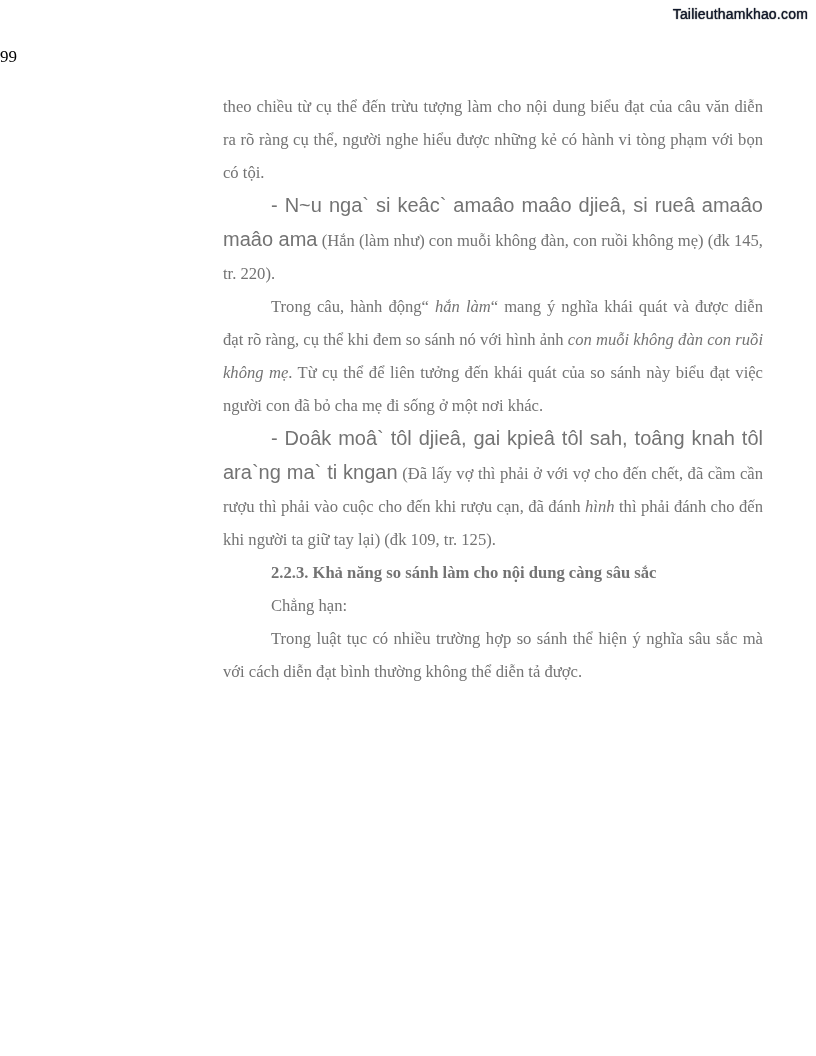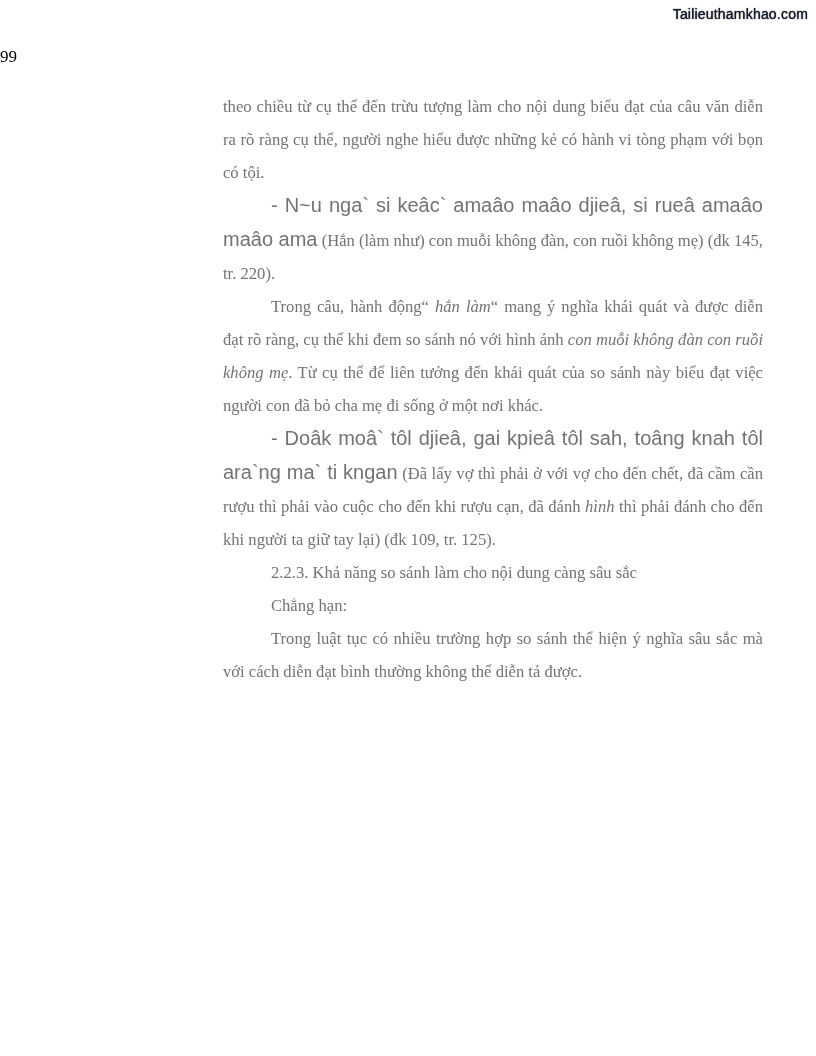--- a/index.html
+++ b/index.html
@@ -16,21 +16,21 @@
     font-family: "Liberation Serif", serif; font-size: 17px; color: #000;
   }
   .content {
     position: absolute; top: 90px; left: 193px; width: 540px;
     font-family: "Liberation Serif", serif; font-size: 16.6px; color: #737373;
     line-height: 33px; text-align: justify; margin-left: 30px;
   }
   .content p { margin: 0; }
   .indent { text-indent: 48px; }
   .ede { font-family: "Liberation Sans", sans-serif; font-size: 20px; }
-  .heading { font-weight: normal; text-indent: 48px; }
+  .heading { font-weight: bold; text-indent: 48px; }
   em { }
 </style>
 </head>
 <body>
 
 <div class="watermark">Tailieuthamkhao.com</div>
 <div class="page-number">99</div>
 
 <div class="content">
   <p>theo chiều từ cụ thể đến trừu tượng làm cho nội dung biểu đạt của câu văn diễn ra rõ ràng cụ thể, người nghe hiểu được những kẻ có hành vi tòng phạm với bọn có tội.</p>

